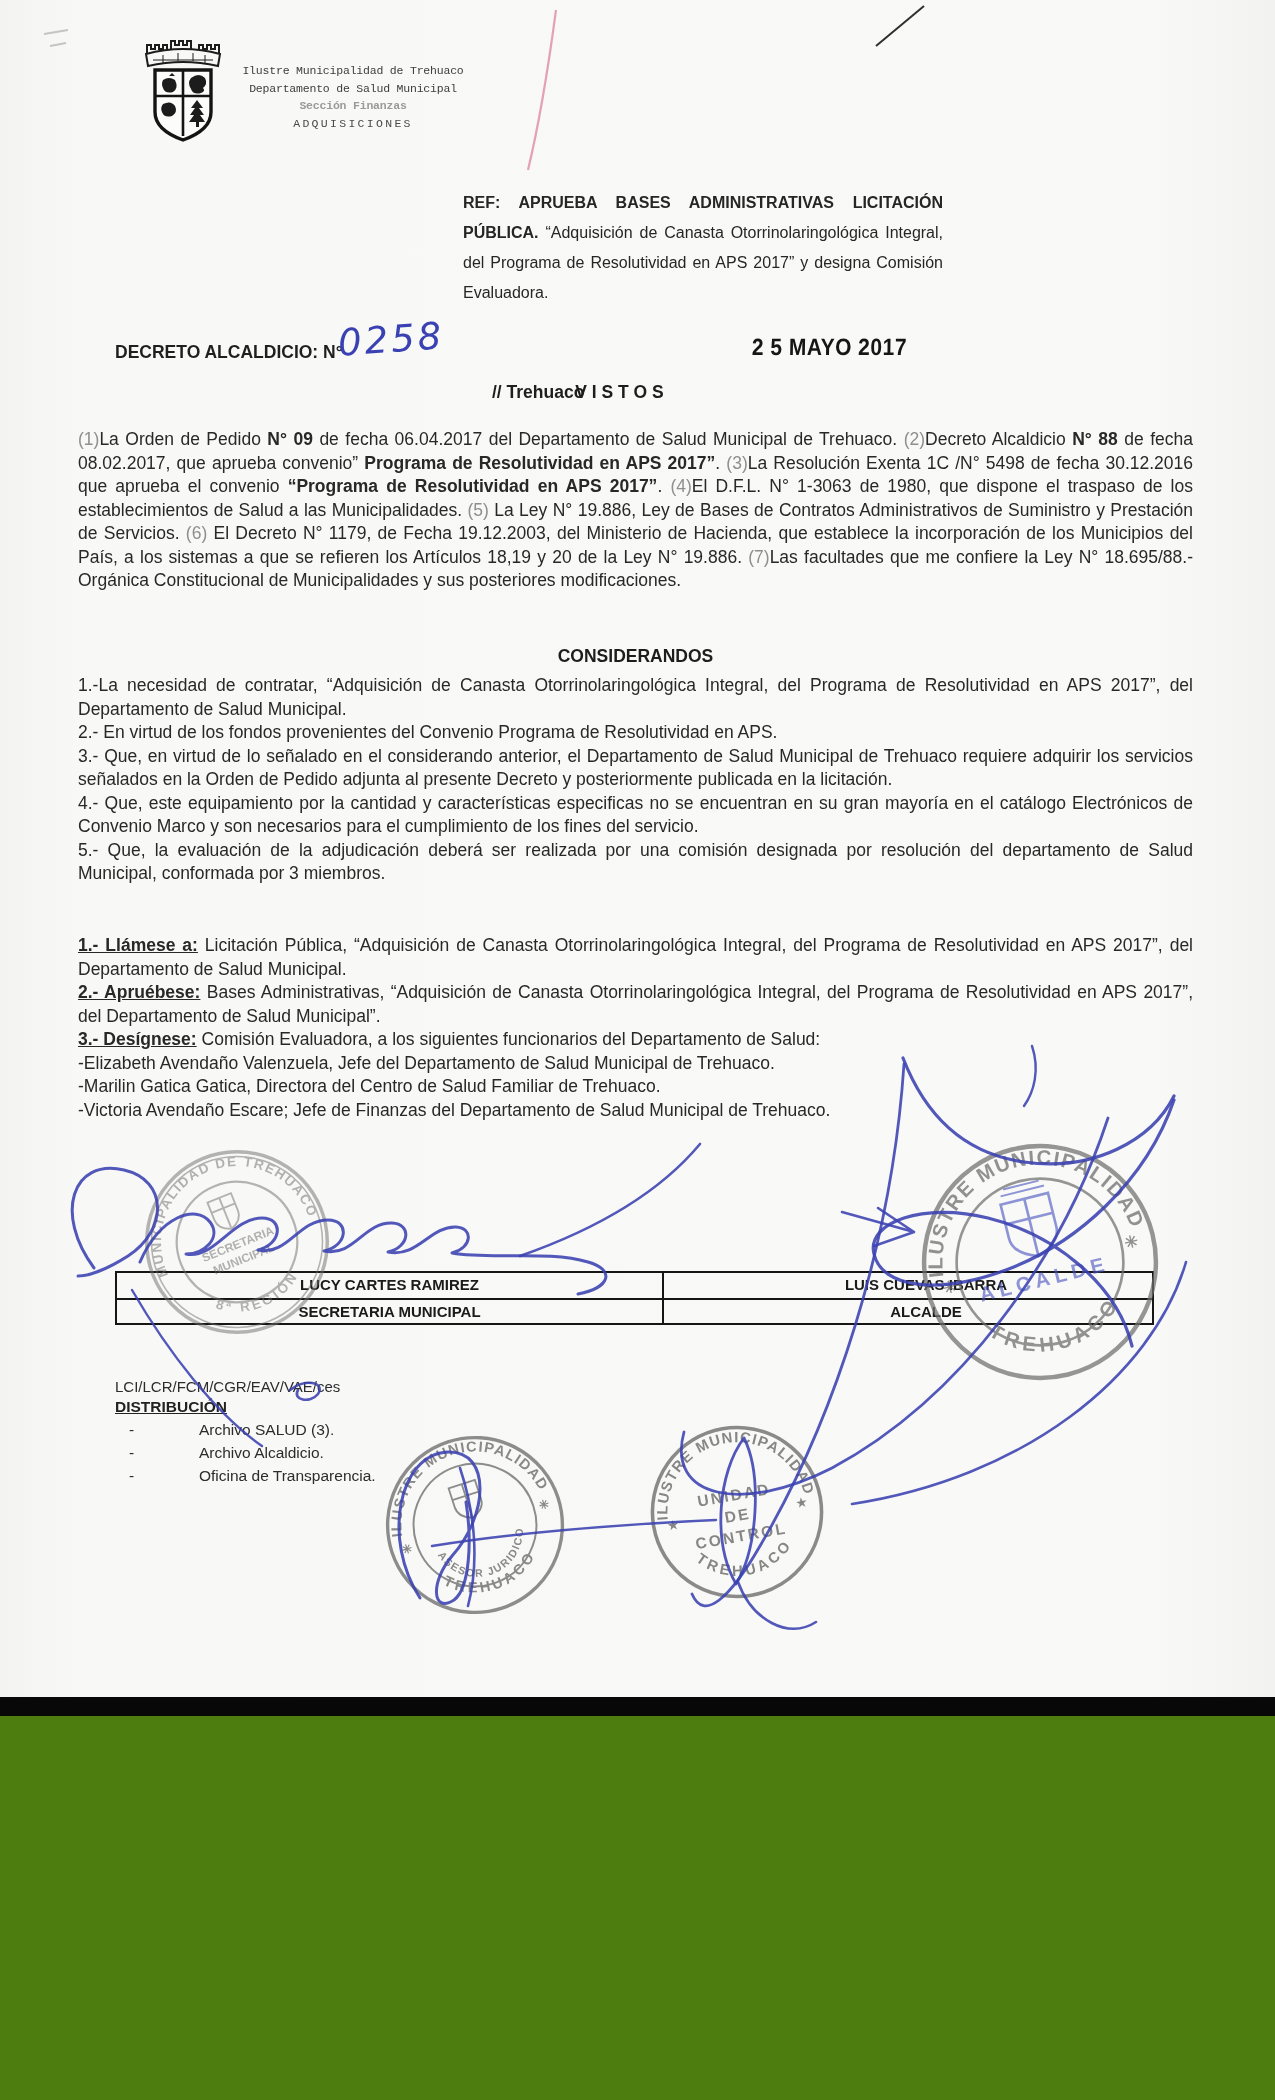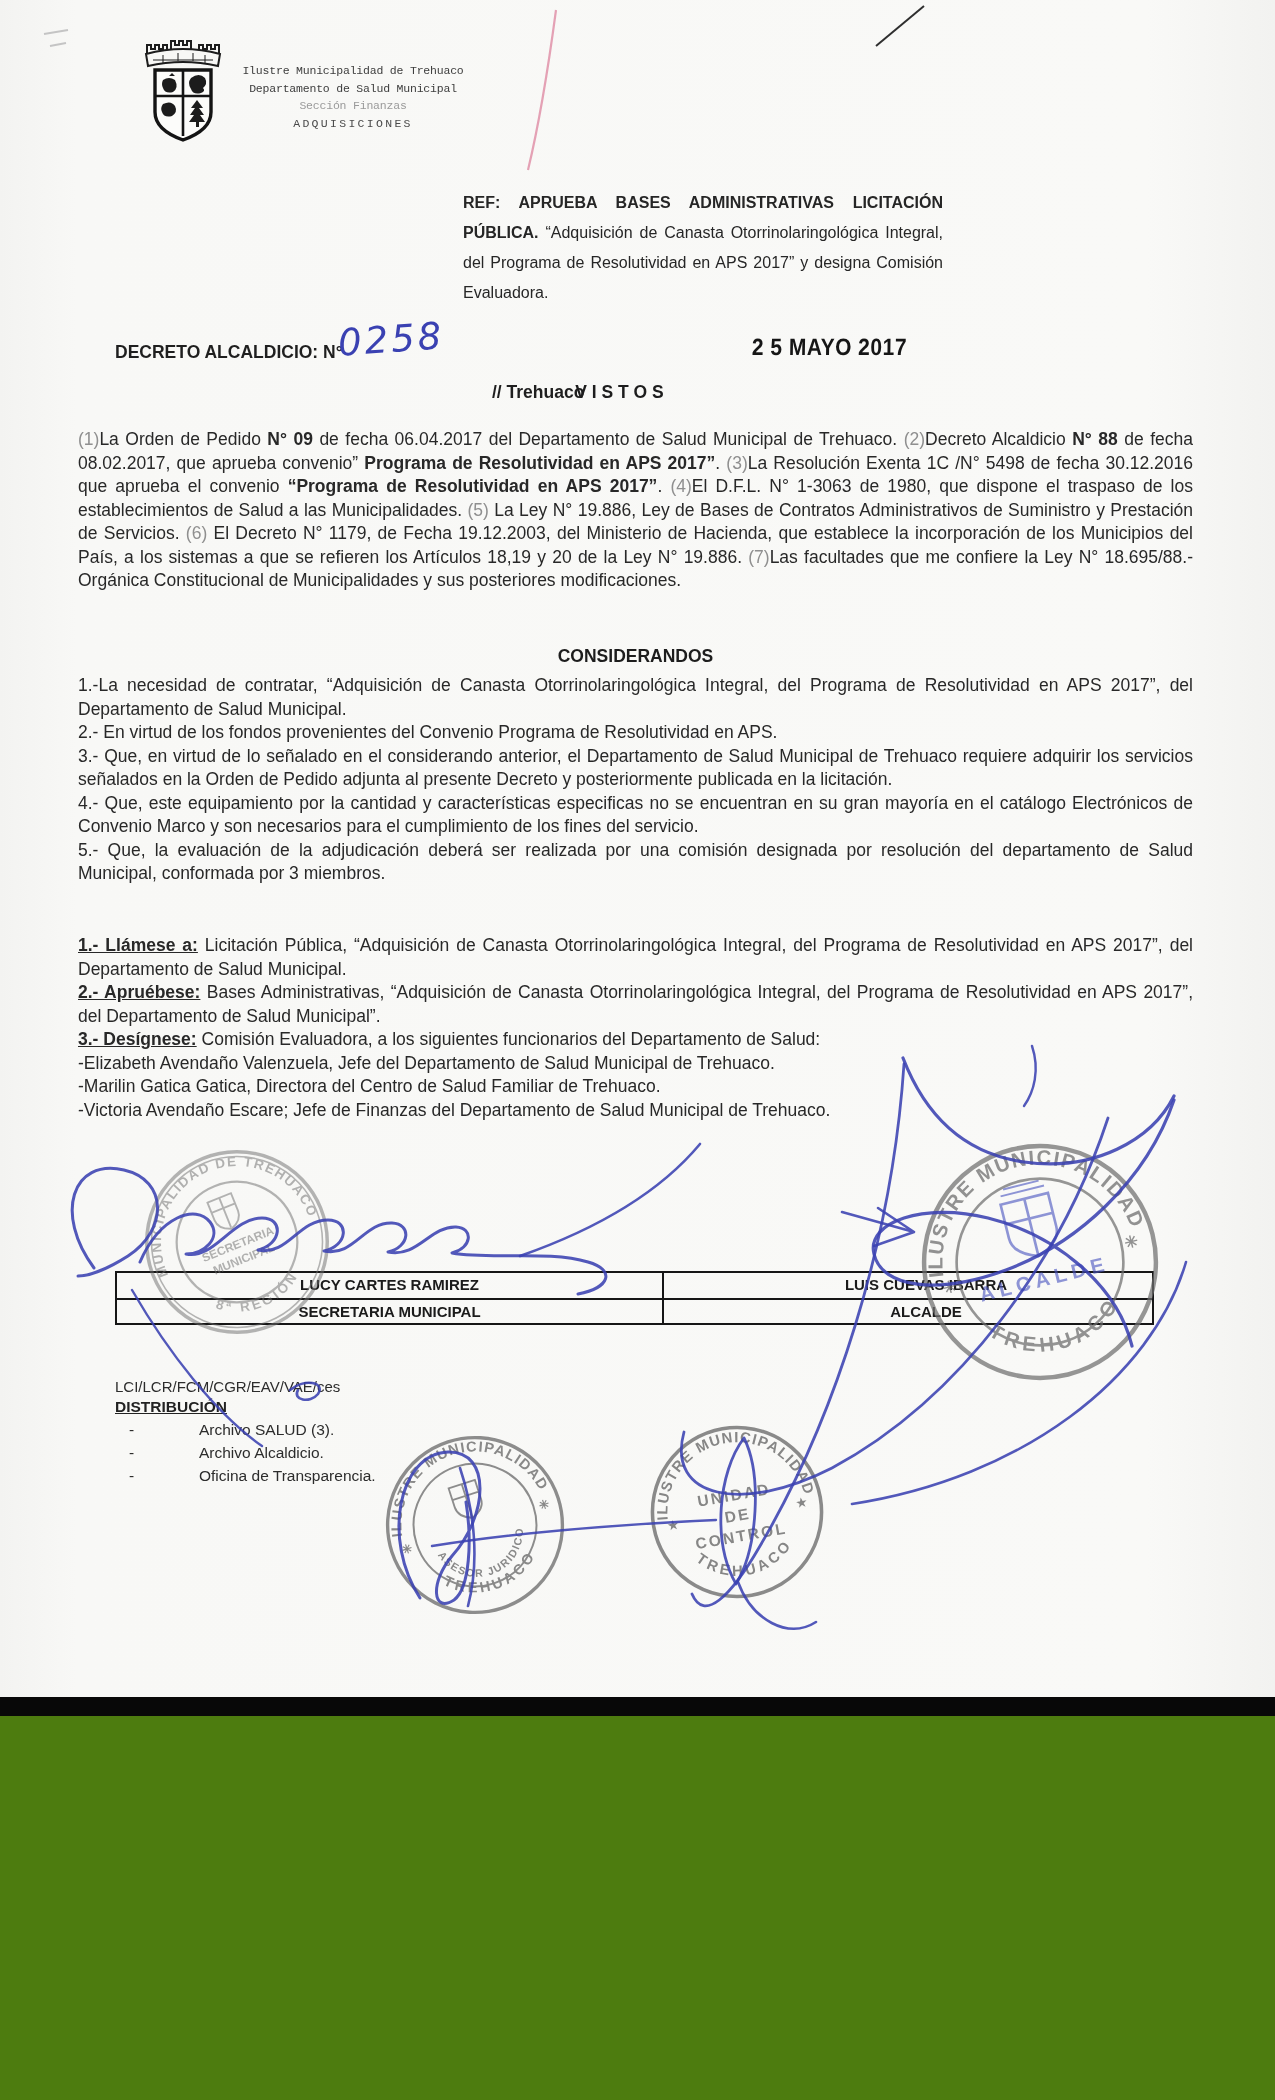--- a/index.html
+++ b/index.html
@@ -9,21 +9,21 @@
         background:linear-gradient(90deg,#f3f3f1 0%,#f8f8f6 6%,#f9f9f7 90%,#f2f2f0 100%);}
   .abs{position:absolute;}
   .jt{text-align:justify;}
   .ct{text-align:center;}
   .body-text{font-size:17.5px;line-height:23.5px;color:#282828;}
   .body-text .b,.seg .b{font-weight:bold;}
   .body-text .g,.seg .g{color:#8f8f8f;}
   .body-text .u,.seg .u{text-decoration:underline;}
   .mono{font-family:"Liberation Mono","DejaVu Sans Mono",monospace;}
   .hdr-line{font-size:11.5px;line-height:17.5px;letter-spacing:-0.2px;color:#3d3d3d;}
-  .hdr-gray{color:#9a9a9a;}
+  .hdr-gray{color:#9a9a9a;font-weight:bold;}
   .hdr-caps{letter-spacing:2.3px;color:#4a4a4a;}
   .ref{font-size:16px;line-height:30px;}
   .decree-label{font-size:17.5px;font-weight:bold;color:#1f1f1f;}
   .hand-number{font-size:37px;font-style:italic;letter-spacing:3px;color:#3a41b2;
                font-family:"DejaVu Sans",sans-serif;transform:rotate(-4deg);}
   .date-stamp{font-size:21px;font-weight:bold;color:#161616;letter-spacing:0.5px;
               transform:scaleY(1.12) skewX(-1deg);transform-origin:left top;}
   .sec-title{font-size:17.5px;font-weight:bold;color:#1d1d1d;}
   .sig-table{border:2px solid #161616;display:grid;grid-template-columns:545px 1fr;grid-template-rows:25px 25px;}
   .sig-cell{font-size:15px;font-weight:bold;text-align:center;line-height:24px;color:#1b1b1b;overflow:visible;}

